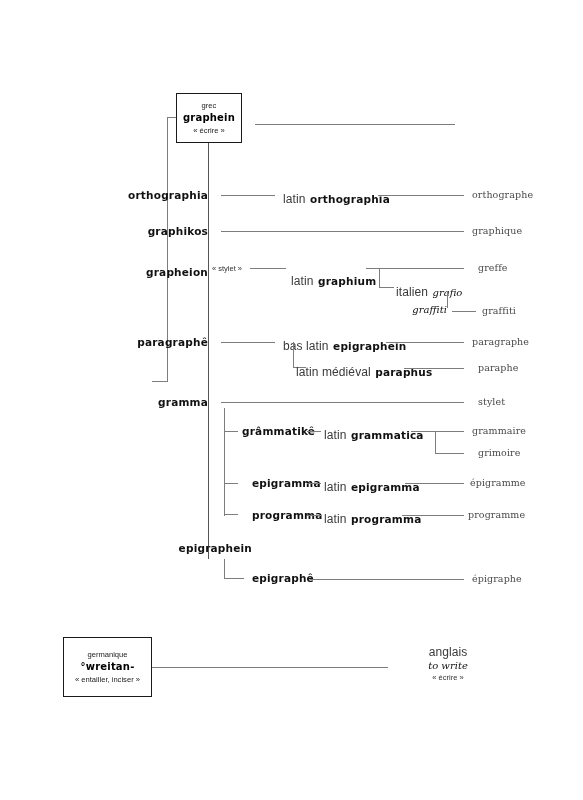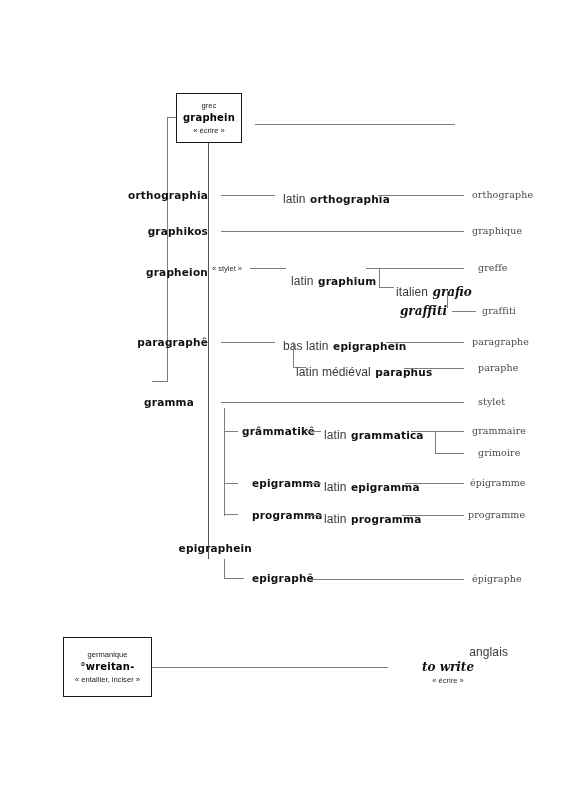--- a/index.html
+++ b/index.html
@@ -24,21 +24,21 @@
   .gloss{         
     font-family:"Liberation Sans", sans-serif;
     font-weight:400;font-size:7.5px;color:#333;
   }
   .fr{            
     font-family:"DejaVu Serif", serif;
     font-weight:400;font-size:9.5px;color:#4a4a4a;letter-spacing:.1px;
   }
   .it{            
     font-family:"DejaVu Serif", serif;
-    font-style:italic;font-weight:700;font-size:12px;color:#111;
+    font-style:italic;font-weight:400;font-size:10px;color:#111;
   }
   .boxtxt{
     font-family:"Liberation Sans", sans-serif;
     font-size:7.6px;color:#222;text-align:center;line-height:1.45;
   }
   .boxtxt .med{
     font-family:"DejaVu Sans", sans-serif;
     font-weight:700;font-size:10px;letter-spacing:.2px;color:#000;
   }
   .box{
@@ -122,21 +122,21 @@
   <div class="node fr" style="left:472px;top:336px;">paragraphe</div>
 
   <div class="elbow bl" style="left:293px;top:342px;width:13px;height:26px;border-right:none;border-top:none;"></div>
   <div class="node" style="left:296px;top:362px;">
     <span class="lat-lbl">latin médiéval</span>
     <span class="gk">paraphus</span>
   </div>
   <div class="h" style="left:404px;top:368px;width:60px;"></div>
   <div class="node fr" style="left:478px;top:362px;">paraphe</div>
 
-  <div class="node gk" style="left:194px;top:396px;transform:translateX(-100%);">gramma</div>
+  <div class="node gk" style="left:208px;top:396px;transform:translateX(-100%);">gramma</div>
   <div class="h" style="left:221px;top:402px;width:243px;"></div>
   <div class="node fr" style="left:478px;top:396px;">stylet</div>
 
   <div class="v" style="left:224px;top:408px;height:108px;"></div>
 
   <div class="h" style="left:224px;top:431px;width:14px;"></div>
   <div class="node gk" style="left:242px;top:425px;">grâmmatikê</div>
   <div class="h" style="left:307px;top:431px;width:14px;"></div>
   <div class="node" style="left:324px;top:425px;">
     <span class="lat-lbl">latin</span>
@@ -178,18 +178,18 @@
 
   <div class="box" style="left:63px;top:637px;width:89px;height:60px;">
     <div class="boxtxt">
       <span>germanique</span><br>
       <span class="med">°wreitan-</span><br>
       <span>« entailler, inciser »</span>
     </div>
   </div>
   <div class="h" style="left:152px;top:667px;width:236px;"></div>
   <div class="multi" style="left:388px;top:645px;width:120px;">
-    <span class="lat-lbl" style="display:block;text-align:right;">anglais</span>
+    <span class="lat-lbl" style="display:block;">anglais</span>
     <span class="it" style="display:block;line-height:1.4;">to write</span>
     <span class="gloss" style="display:block;">« écrire »</span>
   </div>
 
 </div>
 
 </body></html>

